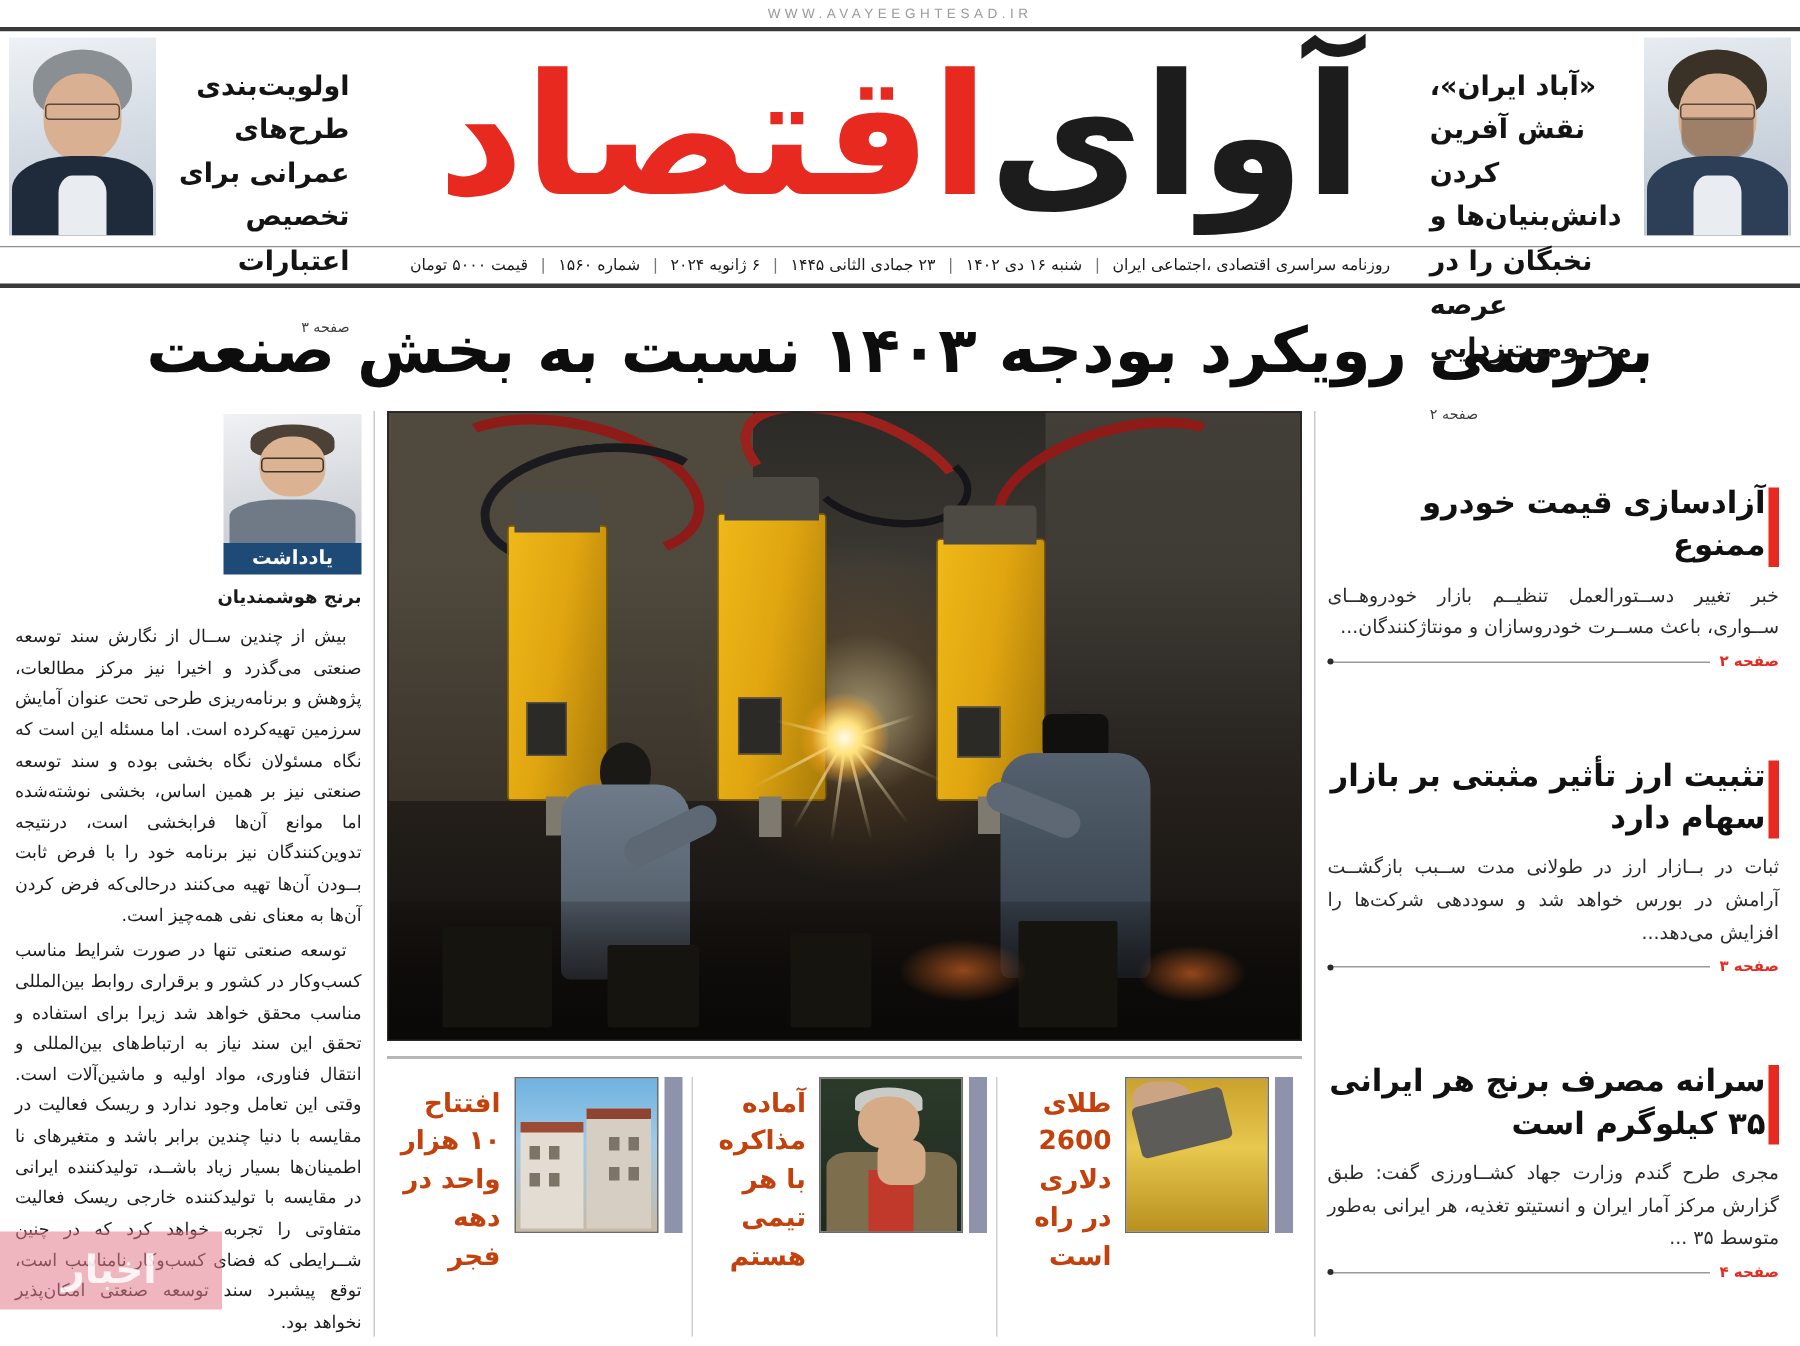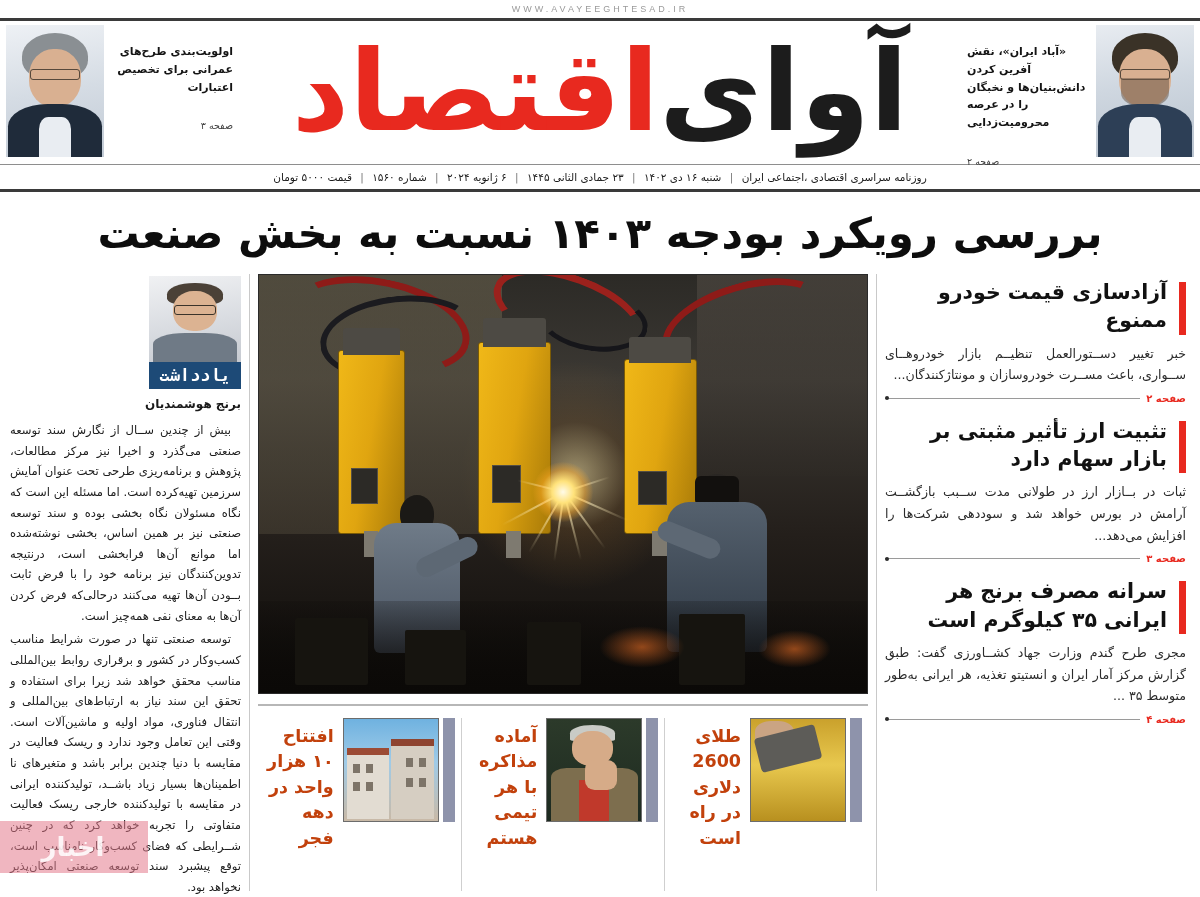--- a/index.html
+++ b/index.html
@@ -95,21 +95,21 @@
 
   .mh-teaser {
     flex: 1;
     padding: 18px 8px 0 8px;
     text-align: left;
     direction: rtl;
   }
   .mh-side.right .mh-teaser { text-align: right; }
 
   .mh-teaser .tz-text {
-    font-size: 11px;
+    font-size: 18px;
     line-height: 1.62;
     color: #141414;
     font-weight: bold;
   }
   .mh-teaser .tz-page {
     margin-top: 24px;
     font-size: 9.5px;
     color: #3d3d3d;
   }
 
@@ -189,22 +189,23 @@
     width: 320px;
     flex: 0 0 320px;
     padding: 0 10px 0 8px;
     border-left: 1px solid #c9c9c9;
   }
   .rail-item { padding-top: 4px; }
   .rail-head {
     display: flex;
     flex-direction: row;
     align-items: flex-start;
-    gap: 12px;
-    direction: rtl;
+    gap: 2px;
+    direction: rtl;
+    margin-top: 43px;
   }
   .rail-bar {
     width: 7px;
     flex: 0 0 7px;
     background: #e8291f;
     margin-top: 4px;
     align-self: stretch;
     min-height: 48px;
   }
   .rail-title {
@@ -502,26 +503,25 @@
     overflow: hidden;
   }
   .op-photo .hair { position: absolute; left: 20%; top: 8%; width: 60%; height: 26%; background: #4b4137; border-radius: 50% 50% 30% 30%; }
   .op-photo .face { position: absolute; left: 26%; top: 18%; width: 48%; height: 46%; background: #dcb392; border-radius: 46%; }
   .op-photo .glasses { position: absolute; left: 27%; top: 34%; width: 46%; height: 11%; border: 1.4px solid #3a332a; border-radius: 3px; }
   .op-photo .body { position: absolute; left: 4%; bottom: 0; width: 92%; height: 34%; background: #6f7a86; border-radius: 38% 38% 0 0; }
   .op-badge {
     width: 92px;
     background: #1d4a77;
     color: #ffffff;
-    font-size: 17px;
+    font-size: 13px;
     font-weight: bold;
     text-align: center;
     padding: 3px 0;
     direction: rtl;
-    font-family: Liberation Mono, monospace;
   }
   .op-author {
     margin-top: 8px;
     font-size: 12px;
     color: #1a1a1a;
     text-align: right;
     direction: rtl;
     font-weight: bold;
   }
   .op-body {

